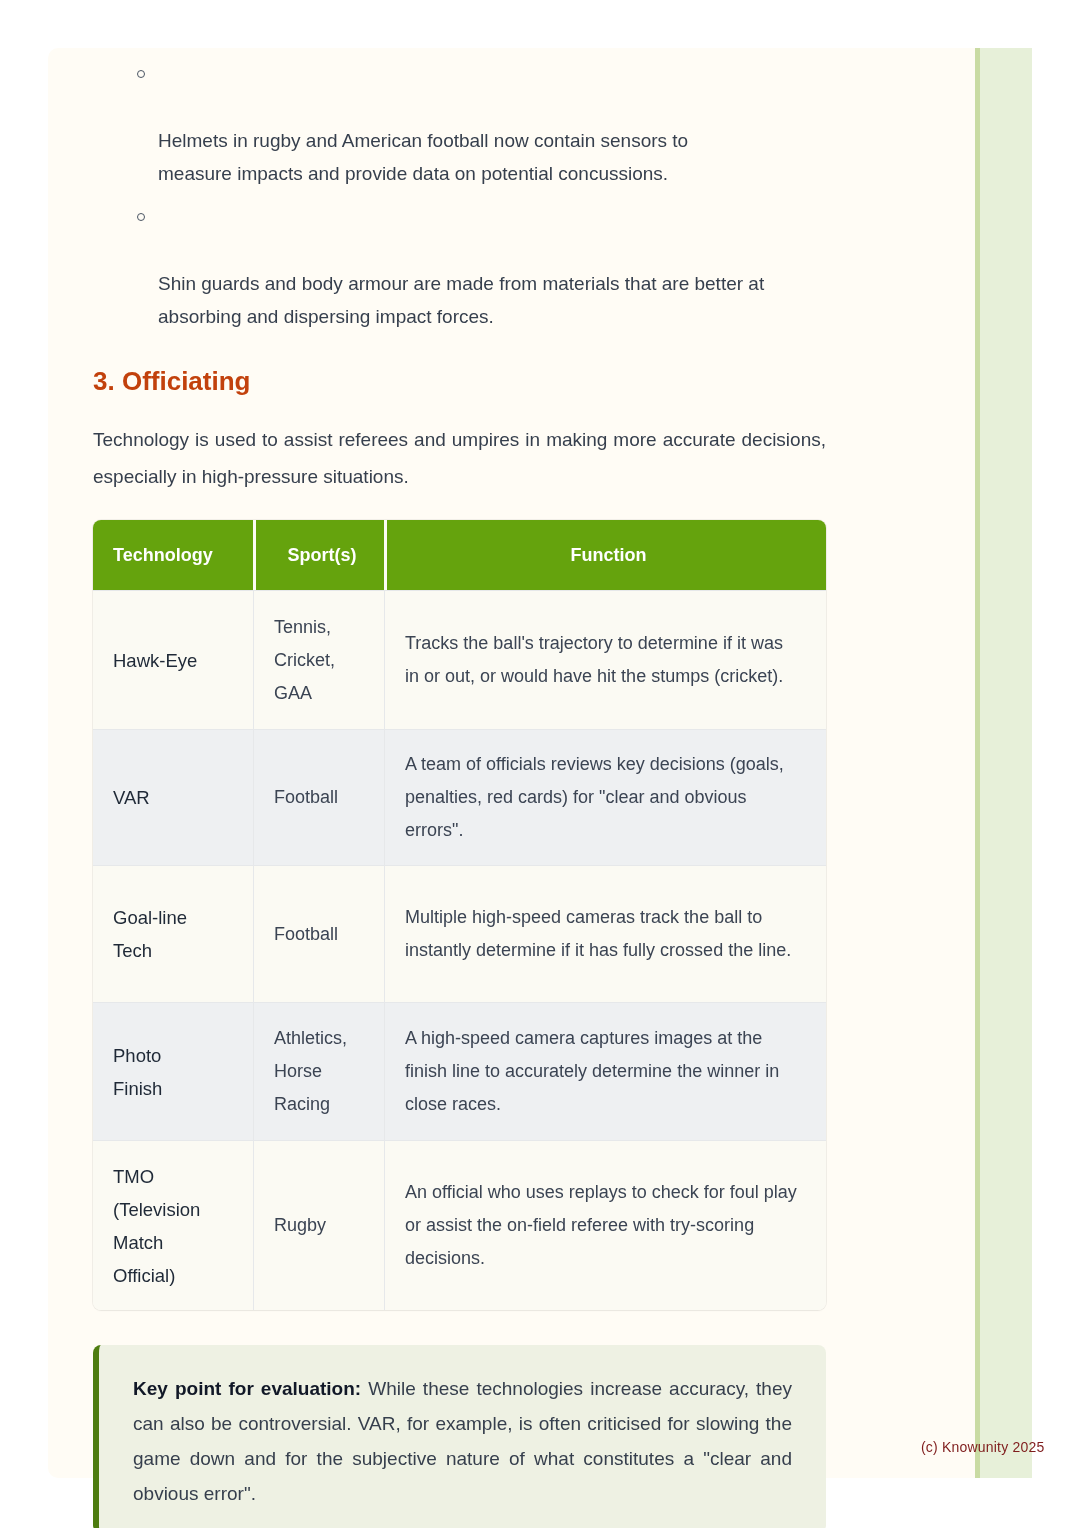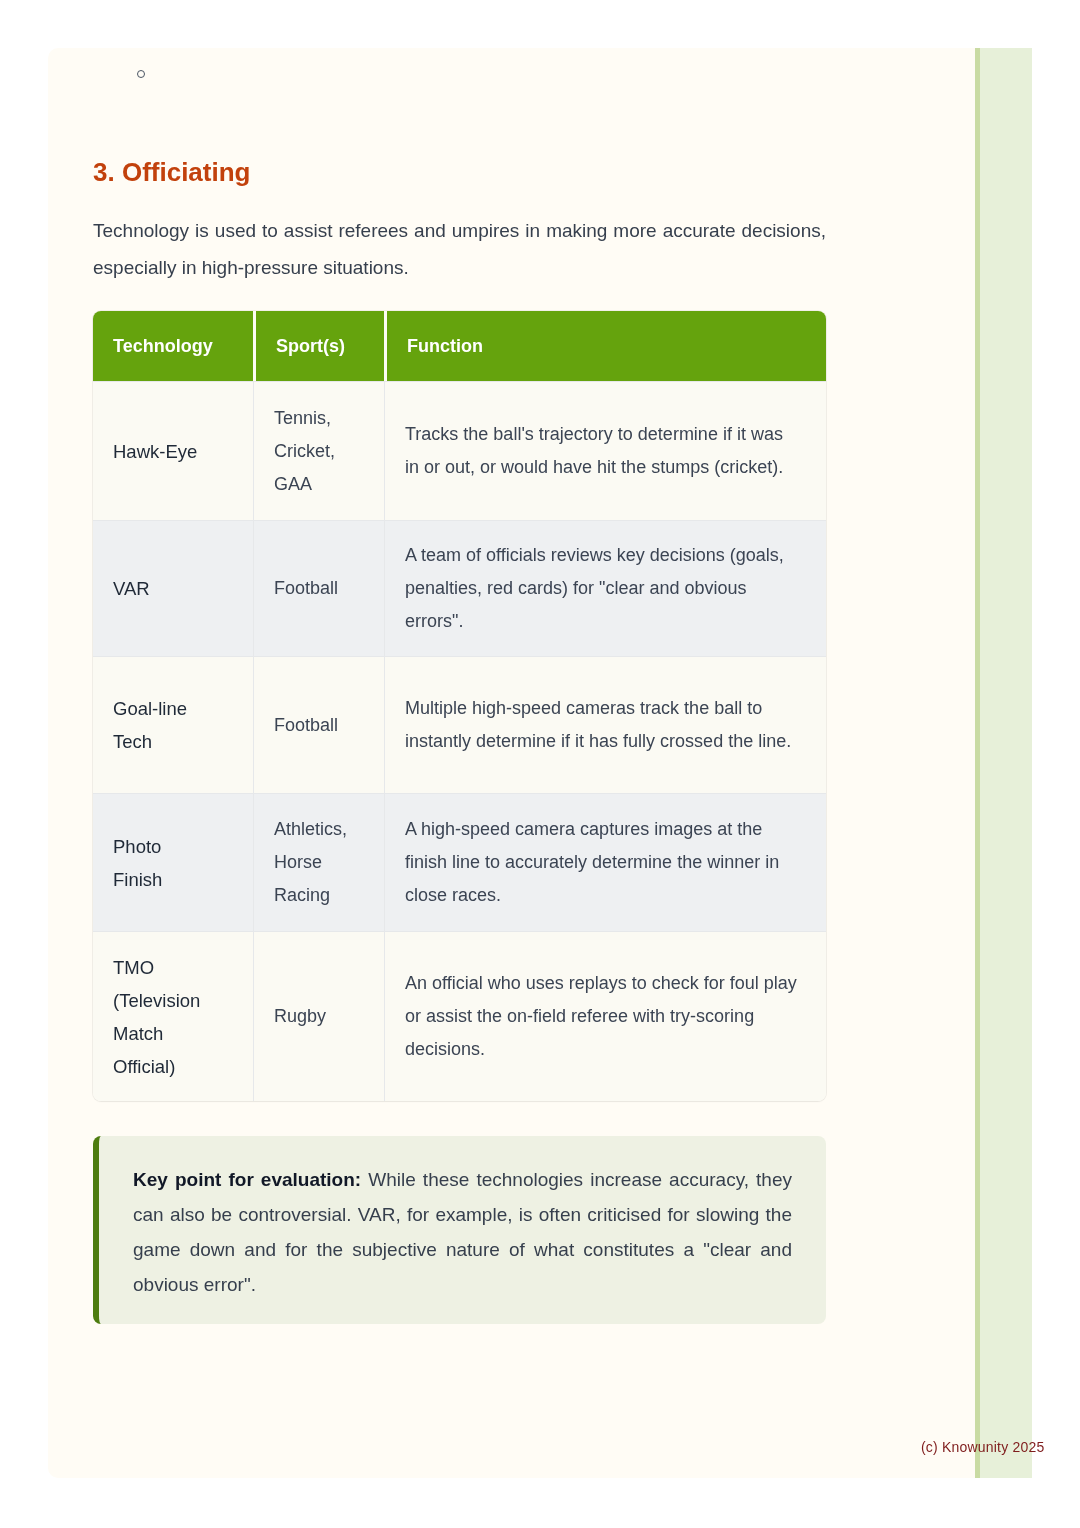--- a/index.html
+++ b/index.html
@@ -100,21 +100,21 @@
   table.tech-table thead th {
     background: #65a30d;
     color: #ffffff;
     font-size: 18px;
     font-weight: bold;
     text-align: left;
     height: 70px;
     padding: 0 16px 0 20px;
     vertical-align: middle;
   }
-  table.tech-table thead th + th { border-left: 3px solid #fdfcf4; }
+  table.tech-table thead th + th { border-left: 3px solid #fdfcf4; text-align: center; }
 
   table.tech-table tbody td {
     vertical-align: middle;
     font-size: 18px;
     line-height: 33px;
     color: #3b4453;
     padding: 18px 26px 18px 20px;
     border-top: 1px solid #e6e8ea;
     white-space: pre-line;
   }
@@ -152,20 +152,27 @@
 </head>
 <body>
 
 <div class="page">
 
   <div class="card">
 
     <ul class="bullets">
       <li>
         <span class="ring"></span>
+        <span>Helmets in rugby and American football now contain sensors to
+measure impacts and provide data on potential concussions.</span>
+      </li>
+      <li>
+        <span class="ring"></span>
+        <span>Shin guards and body armour are made from materials that are better at
+absorbing and dispersing impact forces.</span>
       </li>
     </ul>
 
     <h2 class="green-heading">3. Officiating</h2>
 
     <p class="intro">Technology is used to assist referees and umpires in making more accurate decisions, especially in high-pressure situations.</p>
 
     <table class="tech-table">
       <colgroup>
           <col class="c1">

